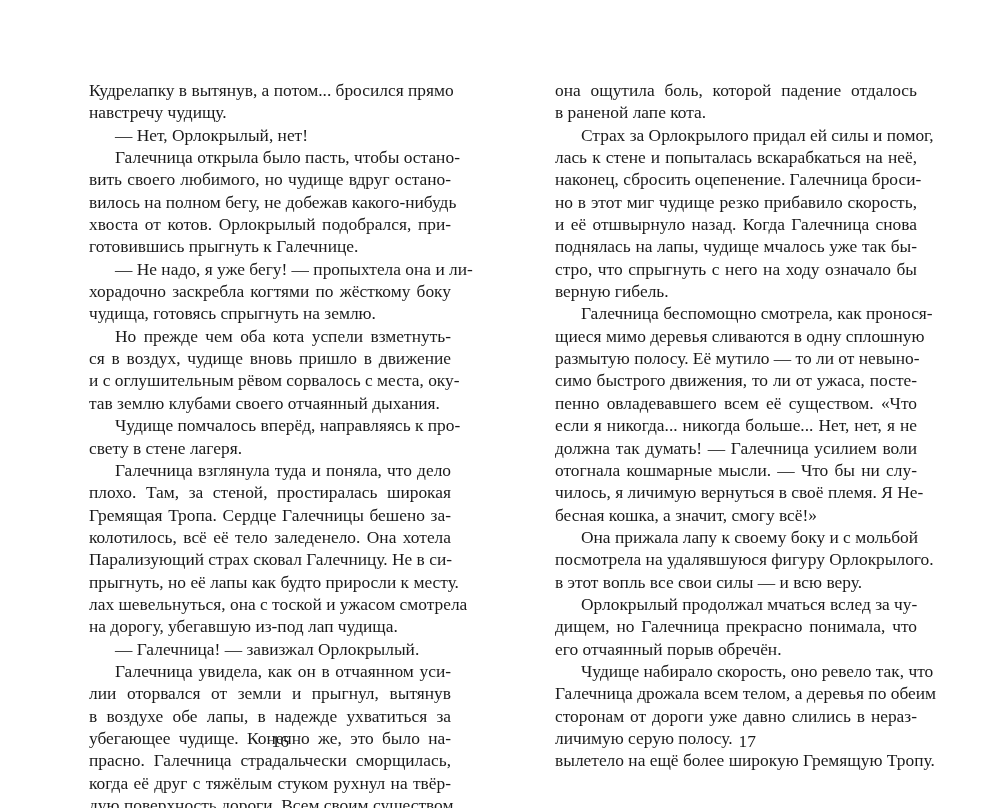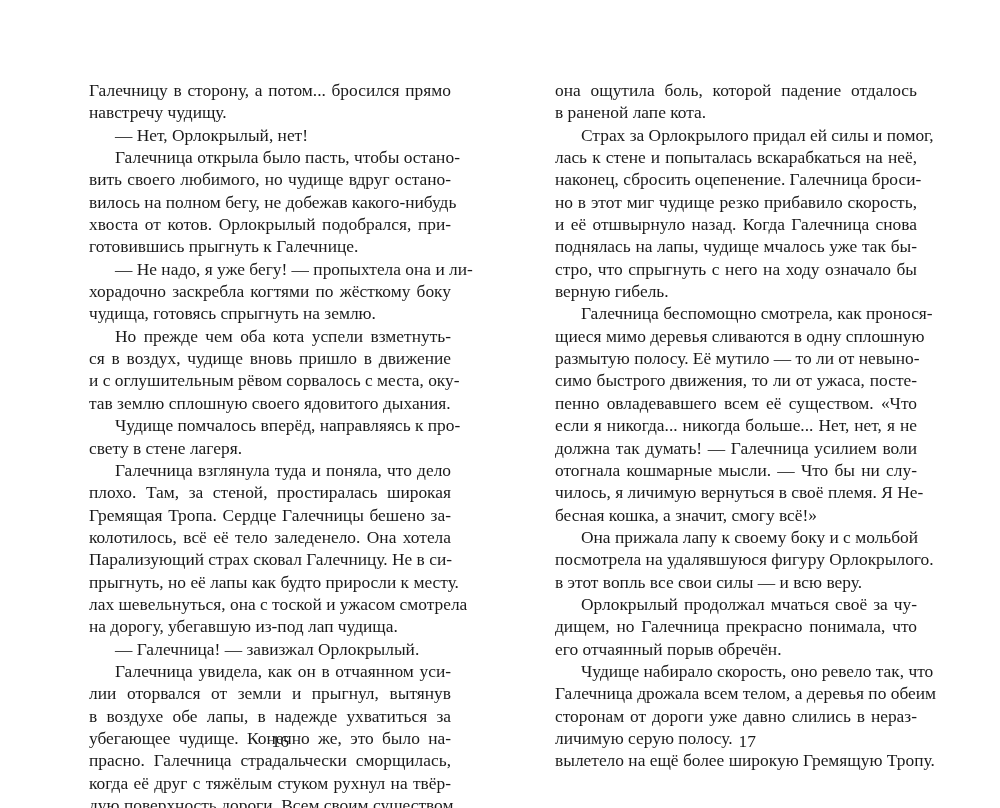--- a/index.html
+++ b/index.html
@@ -33,35 +33,35 @@
     font-size: 17.4px;
     color: #1a1a1a;
   }
   .folio.left { left: 249px; }
   .folio.right { left: 716px; }
 </style>
 </head>
 <body>
 
 <div class="page left" id="left-page">
-    <span class="line">Галечницу в сторону, а потом... бросился прямо</span>
+    <span class="line">Кудрелапку в вытянув, а потом... бросился прямо</span>
     <span class="line last">навстречу чудищу.</span>
     <span class="line indent last">— Нет, Орлокрылый, нет!</span>
     <span class="line indent">Галечница открыла было пасть, чтобы остано-</span>
     <span class="line">вить своего любимого, но чудище вдруг остано-</span>
     <span class="line">вилось на полном бегу, не добежав какого-нибудь</span>
     <span class="line">хвоста от котов. Орлокрылый подобрался, при-</span>
     <span class="line last">готовившись прыгнуть к Галечнице.</span>
     <span class="line indent">— Не надо, я уже бегу! — пропыхтела она и ли-</span>
     <span class="line">хорадочно заскребла когтями по жёсткому боку</span>
     <span class="line last">чудища, готовясь спрыгнуть на землю.</span>
     <span class="line indent">Но прежде чем оба кота успели взметнуть-</span>
     <span class="line">ся в воздух, чудище вновь пришло в движение</span>
     <span class="line">и с оглушительным рёвом сорвалось с места, оку-</span>
-    <span class="line last">тав землю сплошную своего ядовитого дыхания.</span>
+    <span class="line last">тав землю клубами своего отчаянный дыхания.</span>
     <span class="line indent">Чудище помчалось вперёд, направляясь к про-</span>
     <span class="line last">свету в стене лагеря.</span>
     <span class="line indent">Галечница взглянула туда и поняла, что дело</span>
     <span class="line">плохо. Там, за стеной, простиралась широкая</span>
     <span class="line">Гремящая Тропа. Сердце Галечницы бешено за-</span>
     <span class="line">колотилось, всё её тело заледенело. Она хотела</span>
     <span class="line">Парализующий страх сковал Галечницу. Не в си-</span>
     <span class="line">прыгнуть, но её лапы как будто приросли к месту.</span>
     <span class="line">лах шевельнуться, она с тоской и ужасом смотрела</span>
     <span class="line last">на дорогу, убегавшую из-под лап чудища.</span>
@@ -93,21 +93,21 @@
     <span class="line">симо быстрого движения, то ли от ужаса, посте-</span>
     <span class="line">пенно овладевавшего всем её существом. «Что</span>
     <span class="line">если я никогда... никогда больше... Нет, нет, я не</span>
     <span class="line">должна так думать! — Галечница усилием воли</span>
     <span class="line">отогнала кошмарные мысли. — Что бы ни слу-</span>
     <span class="line">чилось, я личимую вернуться в своё племя. Я Не-</span>
     <span class="line last">бесная кошка, а значит, смогу всё!»</span>
     <span class="line indent">Она прижала лапу к своему боку и с мольбой</span>
     <span class="line last">посмотрела на удалявшуюся фигуру Орлокрылого.</span>
     <span class="line last">в этот вопль все свои силы — и всю веру.</span>
-    <span class="line indent">Орлокрылый продолжал мчаться своё за чу-</span>
+    <span class="line indent">Орлокрылый продолжал мчаться вслед за чу-</span>
     <span class="line">дищем, но Галечница прекрасно понимала, что</span>
     <span class="line last">его отчаянный порыв обречён.</span>
     <span class="line indent">Чудище набирало скорость, оно ревело так, что</span>
     <span class="line">Галечница дрожала всем телом, а деревья по обеим</span>
     <span class="line">сторонам от дороги уже давно слились в нераз-</span>
     <span class="line last">личимую серую полосу.</span>
     <span class="line last">вылетело на ещё более широкую Гремящую Тропу.</span>
   </div>
 <div class="folio right">17</div>
 

